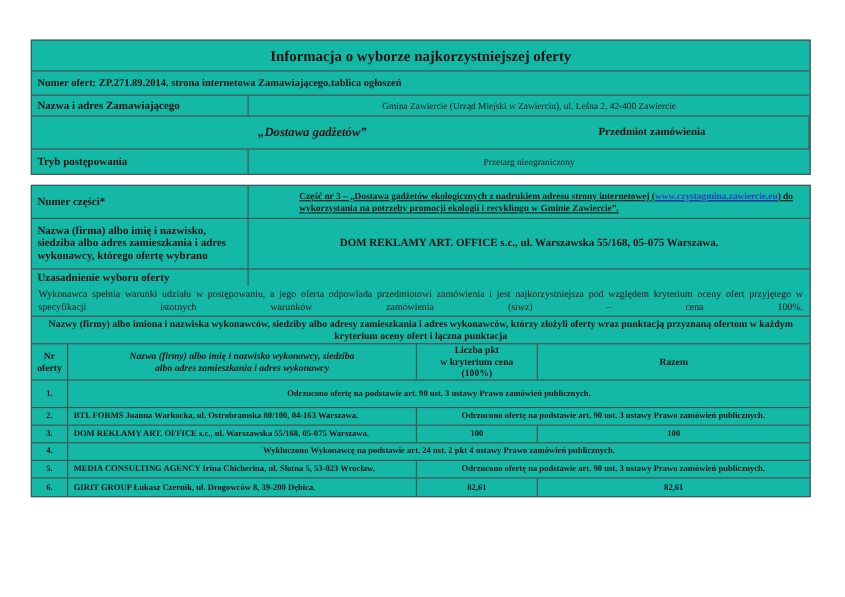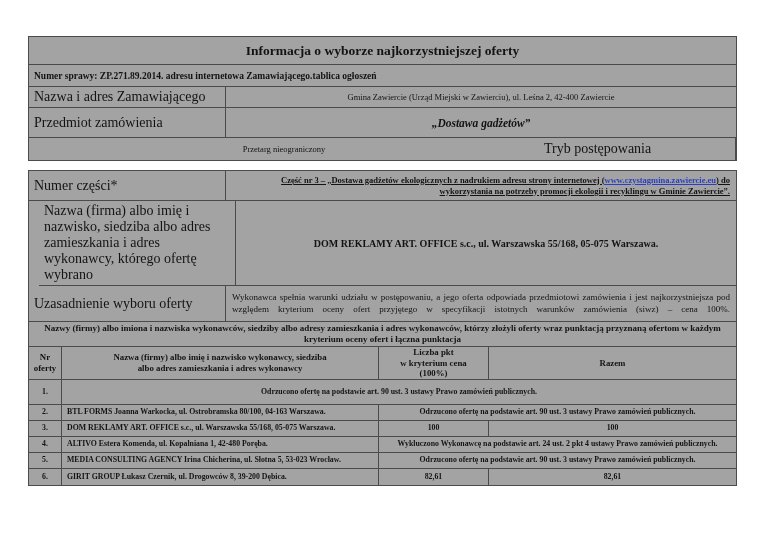--- a/index.html
+++ b/index.html
@@ -5,87 +5,87 @@
   * { margin:0; padding:0; box-sizing:border-box; }
   html,body { width:768px; height:543px; }
   body {
     background:#ffffff;
     font-family:"Liberation Serif","DejaVu Serif",serif;
     color:#131313;
     position:relative;
   }
   .doc { position:absolute; left:28px; top:36px; width:709px; }
 
-  .tbl { border:1px solid #4b4b4b; background:#a3a3a3; }
+  .tbl { border:1px solid #4b4b4b; background:#14b8a6; }
   .tbl + .tbl { margin-top:9px; }
   .tr { display:flex; border-bottom:1px solid #4b4b4b; align-items:stretch; }
   .tr:last-child { border-bottom:none; }
   .cell { display:flex; align-items:center; }
   .rb { border-right:1px solid #4b4b4b; }
 
   
   .title-row { min-height:28px; }
   .title-cell { flex:1; justify-content:center; font-weight:bold; font-size:13.5px; }
   .case-row { min-height:22px; }
   .case-cell { flex:1; font-weight:bold; font-size:9.5px; padding:2px 5px; }
-  .lbl { width:197px; font-weight:normal; font-size:14px; padding:2px 5px; }
-  .val { flex:1; justify-content:center; text-align:right; font-size:8.5px; padding:2px 6px; }
+  .lbl { width:197px; font-weight:bold; font-size:10px; padding:2px 5px; }
+  .val { flex:1; justify-content:center; text-align:left; font-size:8.5px; padding:2px 6px; }
   .r-zam { min-height:19px; }
   .r-prz { min-height:30px; }
   .r-tryb { min-height:22px; }
   .subject { font-weight:bold; font-style:italic; font-size:11.5px; }
 
   
   .r-part { min-height:30px;gap:40px; }
   .part-val { font-weight:bold; font-size:8.5px; line-height:11px; text-decoration:underline; }
   .part-val a { color:#2b3fc0; text-decoration:underline; }
-  .r-winner { min-height:46px;margin-left:10px; }
+  .r-winner { min-height:46px; }
   .winner-val { font-weight:bold; font-size:10px; }
-  .r-just { min-height:36px; }
+  .r-just { min-height:36px;flex-direction:column; }
   .just-val { text-align:justify; text-align-last:justify; font-size:9px; line-height:11.5px; justify-content:flex-start; }
   .r-section { min-height:22px;align-items:center; }
   .section-cell { flex:1; justify-content:center; text-align:center; font-weight:bold; font-size:9px; line-height:11px; padding:1px 8px; }
 
   .c-nr { width:33px; justify-content:center; text-align:center; }
   .c-name { width:317px; padding:1px 5px; text-align:left; }
   .c-pkt { width:110px; justify-content:center; text-align:center; }
   .c-razem { flex:1; justify-content:center; text-align:center; }
   .c-merged { flex:1; justify-content:center; text-align:center; padding:1px 6px; }
 
   .hdr-row { min-height:27px; }
   .hdr-row .cell { font-weight:bold; font-size:8.8px; line-height:10.5px; justify-content:center; text-align:center; white-space:pre-line; }
-  .hdr-row .c-name { padding:1px 10px; }
+  .hdr-row .c-name { padding:1px 10px;font-style:italic; }
 
   .offer-row { min-height:16px; }
   .offer-row .cell { font-weight:bold; font-size:7.8px; line-height:9.5px; }
   .offer-row-first { min-height:25px; }
 </style>
 </head>
 <body>
 
 <div class="doc">
 
   <div class="tbl">
     <div class="tr title-row">
       <div class="cell title-cell">Informacja o wyborze najkorzystniejszej oferty</div>
     </div>
     <div class="tr case-row">
-      <div class="cell case-cell">Numer sprawy: ZP.271.89.2014. adresu internetowa Zamawiającego.tablica ogłoszeń</div>
+      <div class="cell case-cell">Numer ofert: ZP.271.89.2014. strona internetowa Zamawiającego.tablica ogłoszeń</div>
     </div>
     <div class="tr r-zam">
       <div class="cell lbl rb">Nazwa i adres Zamawiającego</div>
       <div class="cell val">Gmina Zawiercie (Urząd Miejski w Zawierciu), ul. Leśna 2, 42-400 Zawiercie</div>
     </div>
     <div class="tr r-prz">
+      <div class="cell val subject">„Dostawa gadżetów”</div>
       <div class="cell lbl rb">Przedmiot zamówienia</div>
-      <div class="cell val subject">„Dostawa gadżetów”</div>
     </div>
     <div class="tr r-tryb">
+      <div class="cell lbl rb">Tryb postępowania</div>
       <div class="cell val">Przetarg nieograniczony</div>
-      <div class="cell lbl rb">Tryb postępowania</div>
     </div>
   </div>
 
   <div class="tbl">
 
     <div class="tr r-part">
       <div class="cell lbl rb">Numer części*</div>
       <div class="cell val part-val">
         <span><span>Część nr 3 – „Dostawa gadżetów ekologicznych z nadrukiem adresu strony internetowej (</span><a href="#">www.czystagmina.zawiercie.eu</a><span>) do wykorzystania na potrzeby promocji ekologii i recyklingu w Gminie Zawiercie”.</span></span>
       </div>
@@ -129,21 +129,20 @@
 
     <div class="tr offer-row">
       <div class="cell c-nr rb">3.</div>
       <div class="cell c-name rb">DOM REKLAMY ART. OFFICE s.c., ul. Warszawska 55/168, 05-075 Warszawa.</div>
       <div class="cell c-pkt rb">100</div>
       <div class="cell c-razem">100</div>
     </div>
 
     <div class="tr offer-row">
       <div class="cell c-nr rb">4.</div>
-      <div class="cell c-name rb">ALTIVO Estera Komenda, ul. Kopalniana 1, 42-480 Poręba.</div>
       <div class="cell c-merged">Wykluczono Wykonawcę na podstawie art. 24 ust. 2 pkt 4 ustawy Prawo zamówień publicznych.</div>
     </div>
 
     <div class="tr offer-row">
       <div class="cell c-nr rb">5.</div>
       <div class="cell c-name rb">MEDIA CONSULTING AGENCY Irina Chicherina, ul. Słotna 5, 53-023 Wrocław.</div>
       <div class="cell c-merged">Odrzucono ofertę na podstawie art. 90 ust. 3 ustawy Prawo zamówień publicznych.</div>
     </div>
 
     <div class="tr offer-row">

